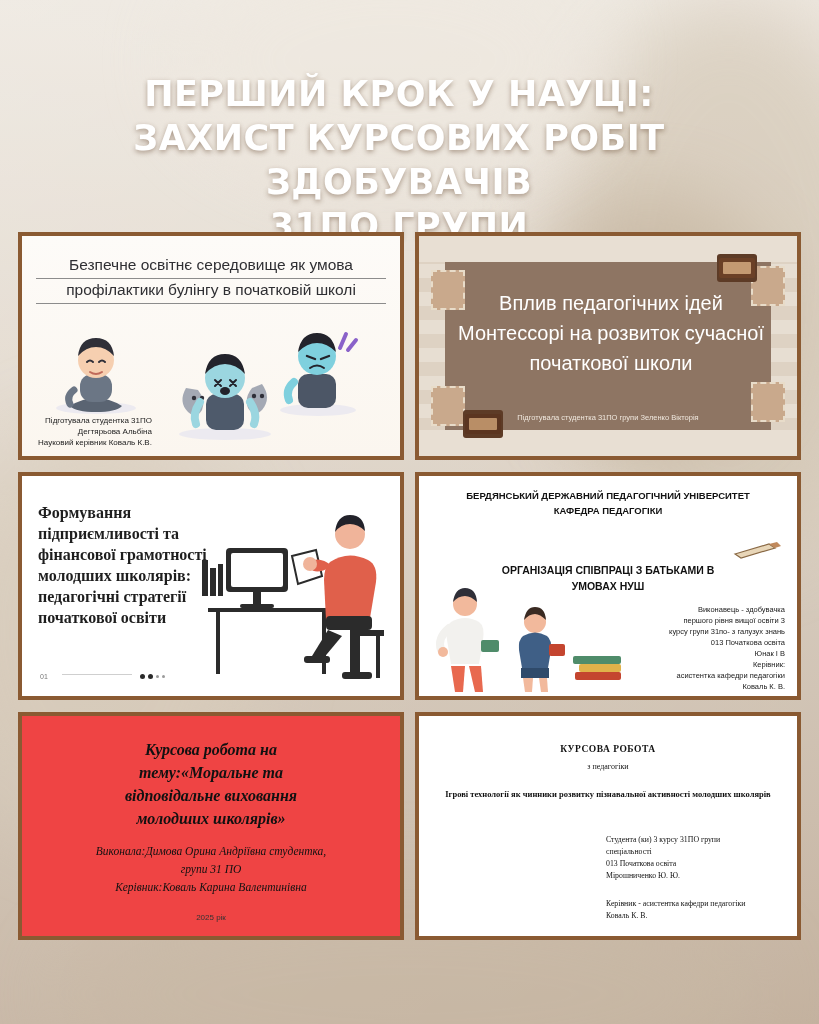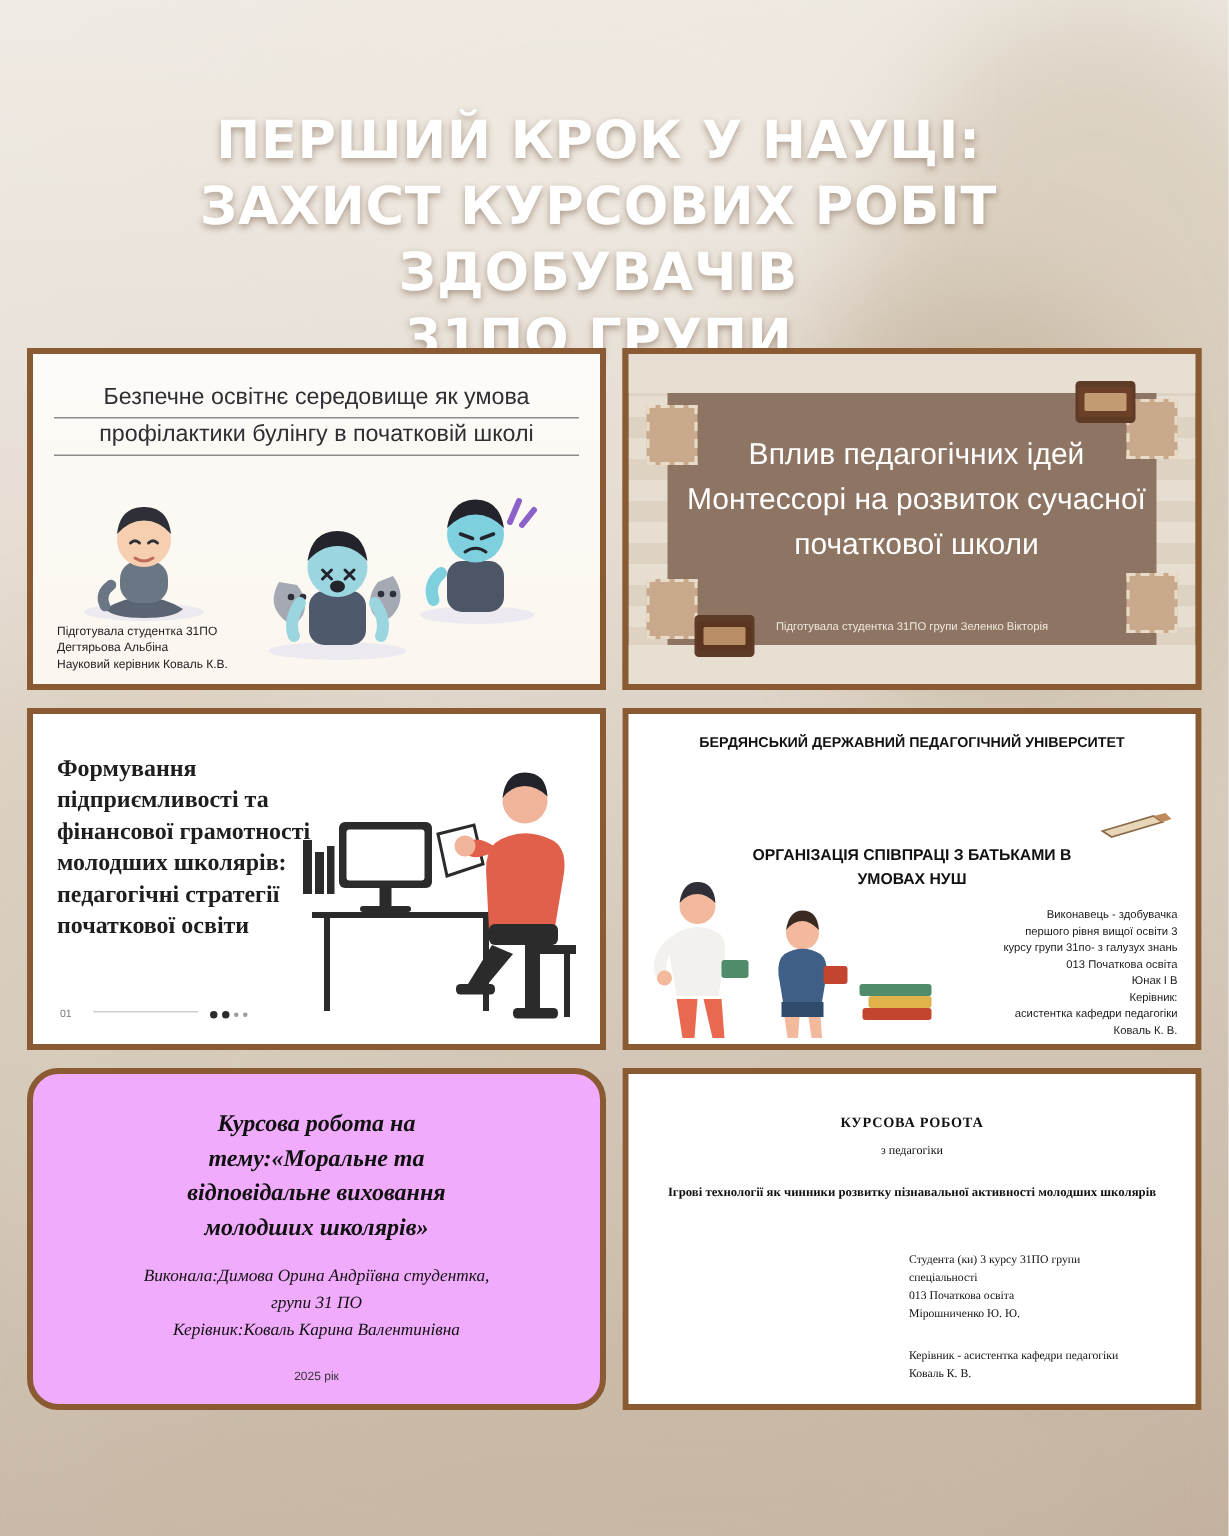--- a/index.html
+++ b/index.html
@@ -68,21 +68,21 @@
     background: linear-gradient(180deg,#fdfbf8 0%, #fbf6ef 100%);
   }
   .s1 .head {
     position:absolute; top: 18px; left: 14px; right: 14px;
     text-align: center;
     font-size: 15.5px; line-height: 22px; color: #2f2f33;
   }
   .s1 .head .u { display:block; border-bottom: 1px solid #8c8c8c; padding-bottom: 2px;}
   .s1 .foot {
     position:absolute; left: 16px; bottom: 8px;
-    font-size: 8px; line-height: 11px; color:#222;
+    font-size: 8px; line-height: 11px; color:#222;text-align:right;
   }
   
   .kid-a { position:absolute; left: 28px; top: 84px; width: 92px; height: 96px; }
   .kid-b { position:absolute; left: 148px; top: 100px; width: 110px; height: 104px; }
   .kid-c { position:absolute; right: 34px; top: 82px; width: 96px; height: 100px; }
 
   
   .s2 { background: #8e7563; }
   .s2 .edge-l, .s2 .edge-r {
     position:absolute; top:0; bottom:0; width: 26px;
@@ -135,21 +135,21 @@
   }
   .s4 .meta {
     position:absolute; right: 12px; top: 128px; width: 155px;
     text-align:right; font-size: 7.5px; line-height: 11px; color:#1a1a1a;
   }
   .s4 .pencil { position:absolute; right: 10px; top: 64px; width:54px; height:20px;}
   .people-svg { position:absolute; left: 6px; top: 112px; }
   .books-svg { position:absolute; left: 150px; bottom: 6px; }
 
   
-  .s5 { background:#f0abfc;border-radius:21px; }
+  .s5 { background:#ef4444; }
   .s5 .t {
     position:absolute; left: 30px; right: 30px; top: 22px;
     text-align:center; font-family:"Liberation Serif", serif;
     font-weight:700; font-style: italic; font-size: 16px; line-height: 23px; color:#111;
   }
   .s5 .who {
     position:absolute; left: 26px; right: 26px; top: 126px;
     text-align:center; font-family:"Liberation Serif", serif;
     font-style: italic; font-size: 11.5px; line-height: 18px; color:#111;
   }
@@ -321,20 +321,21 @@
         <i></i>
         <i></i>
         <i class="sm"></i>
         <i class="sm"></i>
       </div>
     </div>
 
     <div class="card s4">
       <div class="top">
         <div>БЕРДЯНСЬКИЙ ДЕРЖАВНИЙ ПЕДАГОГІЧНИЙ УНІВЕРСИТЕТ</div>
+        <div>КАФЕДРА ПЕДАГОГІКИ</div>
       </div>
 
       <svg class="pencil" viewBox="0 0 54 20">
         <path d="M2 14 l34 -10 l6 4 l-34 10z" fill="#e8d6b8" stroke="#8a6a46" stroke-width="1.2"></path>
         <path d="M36 4 l8 -2 l4 4 l-6 2z" fill="#c0895c"></path>
       </svg>
 
       <div class="topic">
         <div>ОРГАНІЗАЦІЯ СПІВПРАЦІ З БАТЬКАМИ В</div>
         <div>УМОВАХ НУШ</div>

